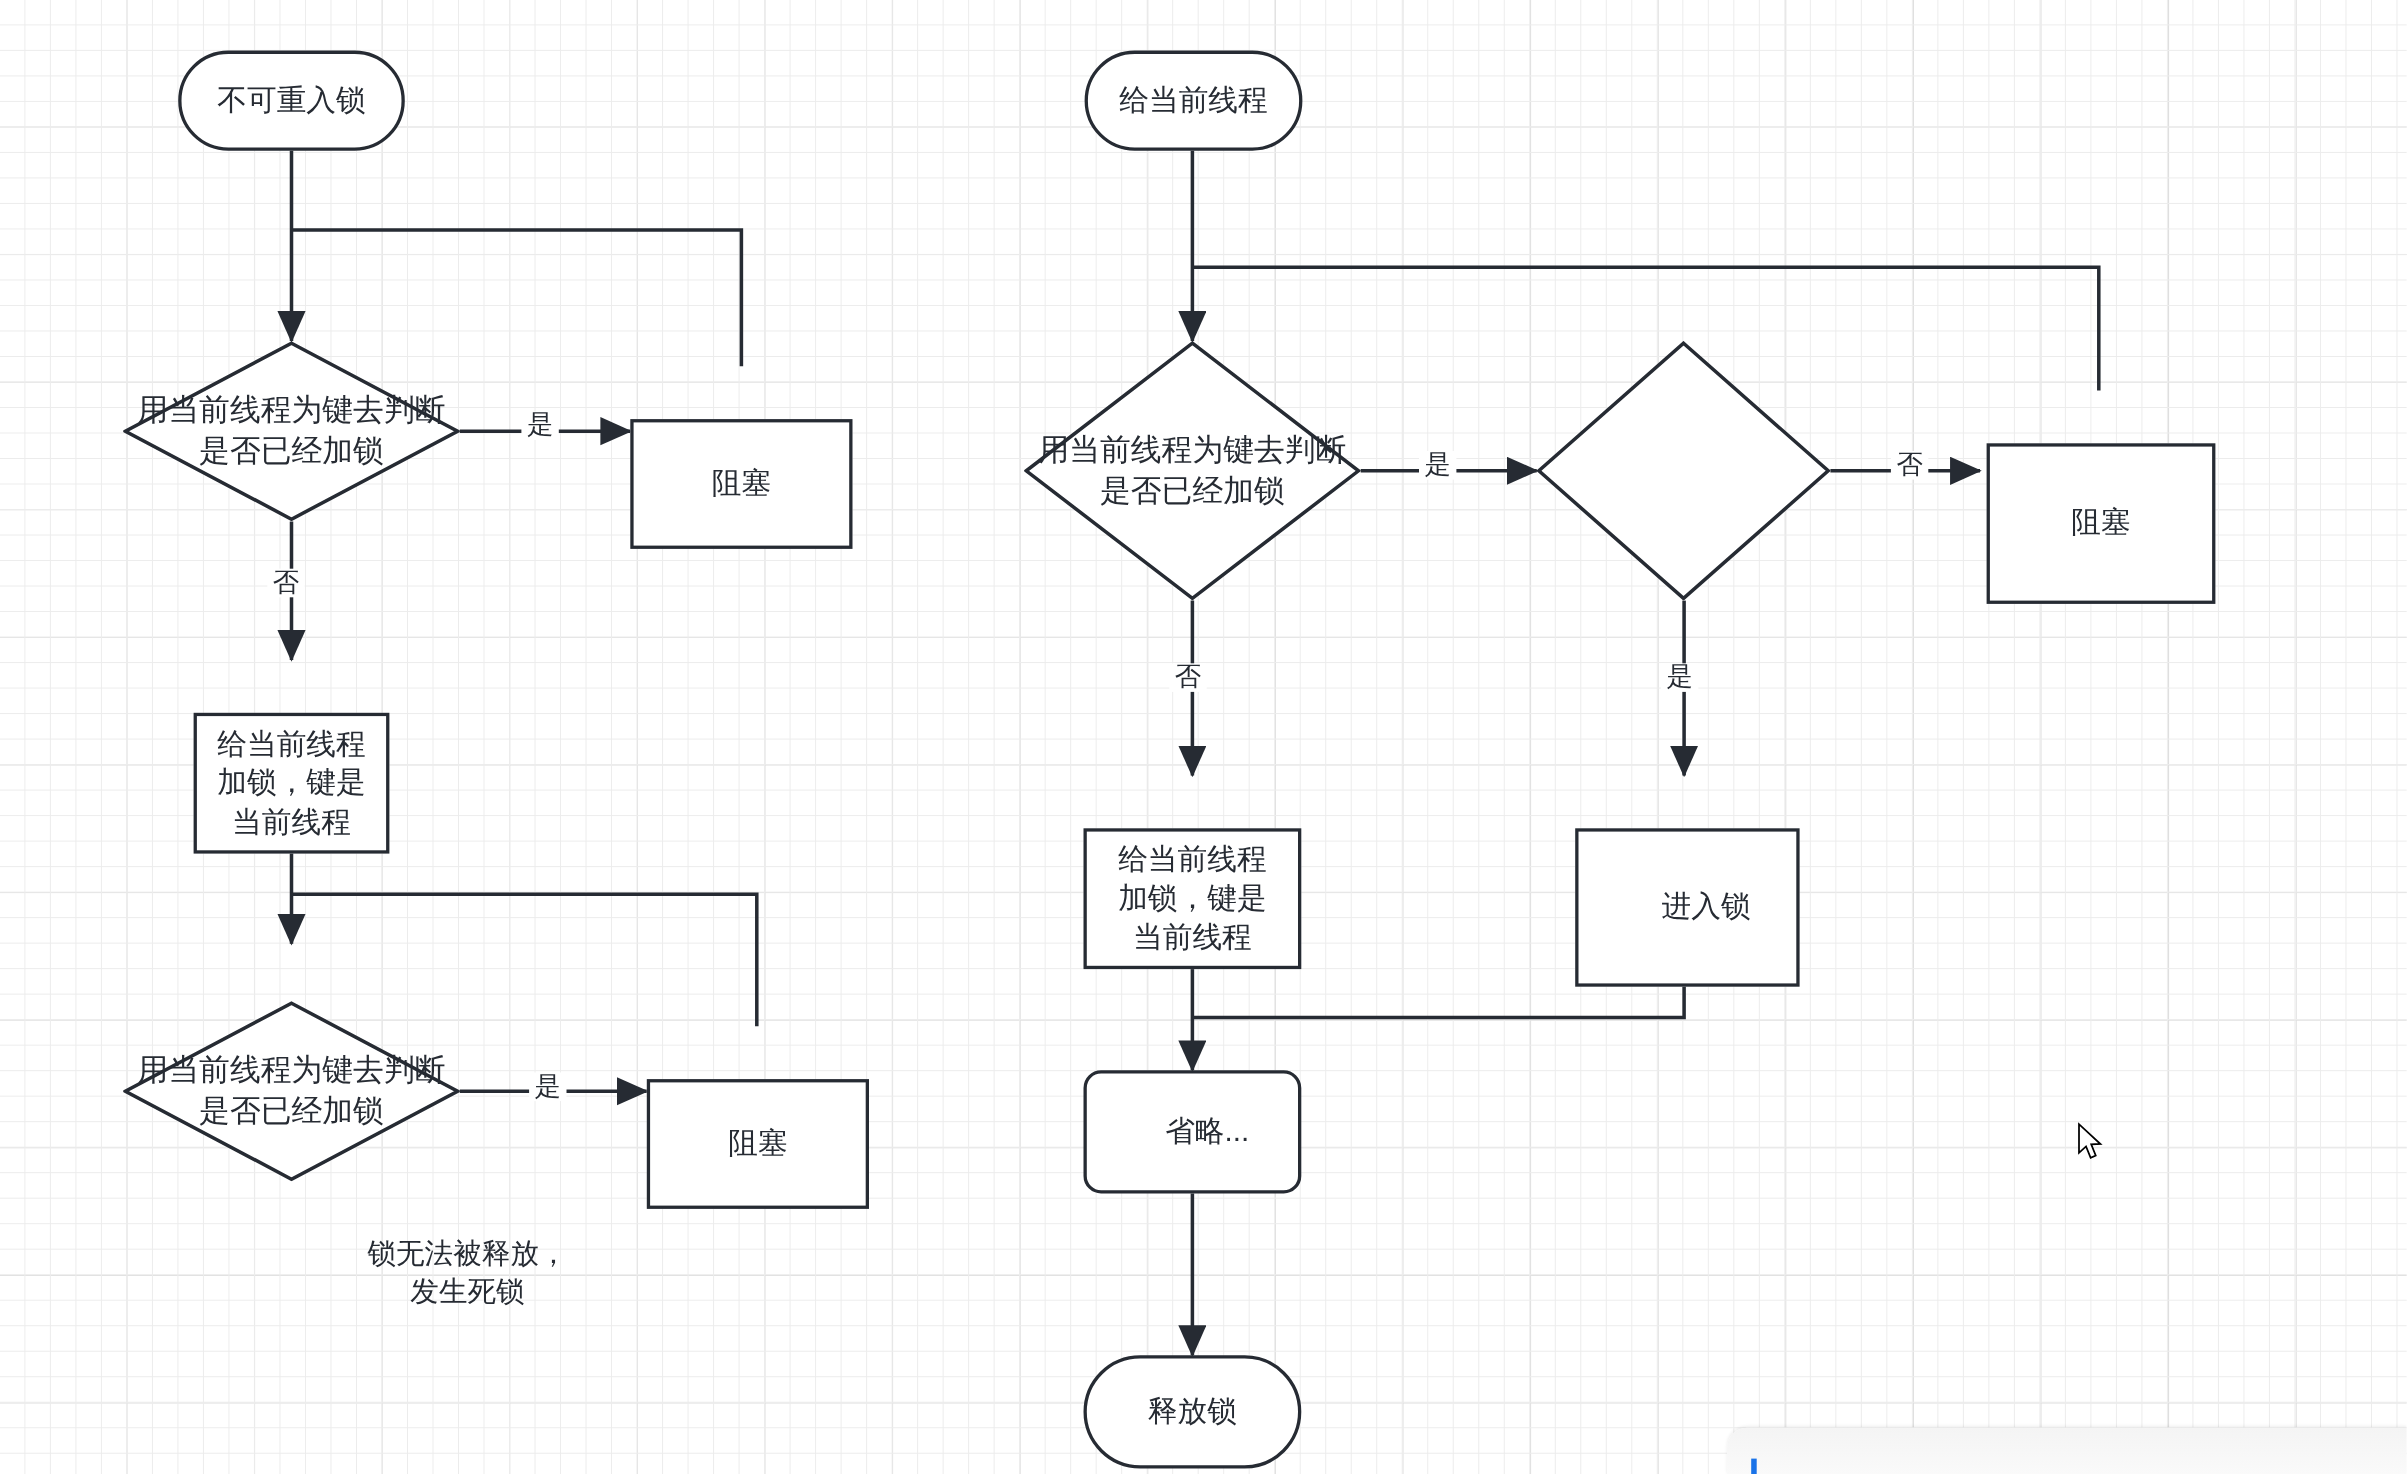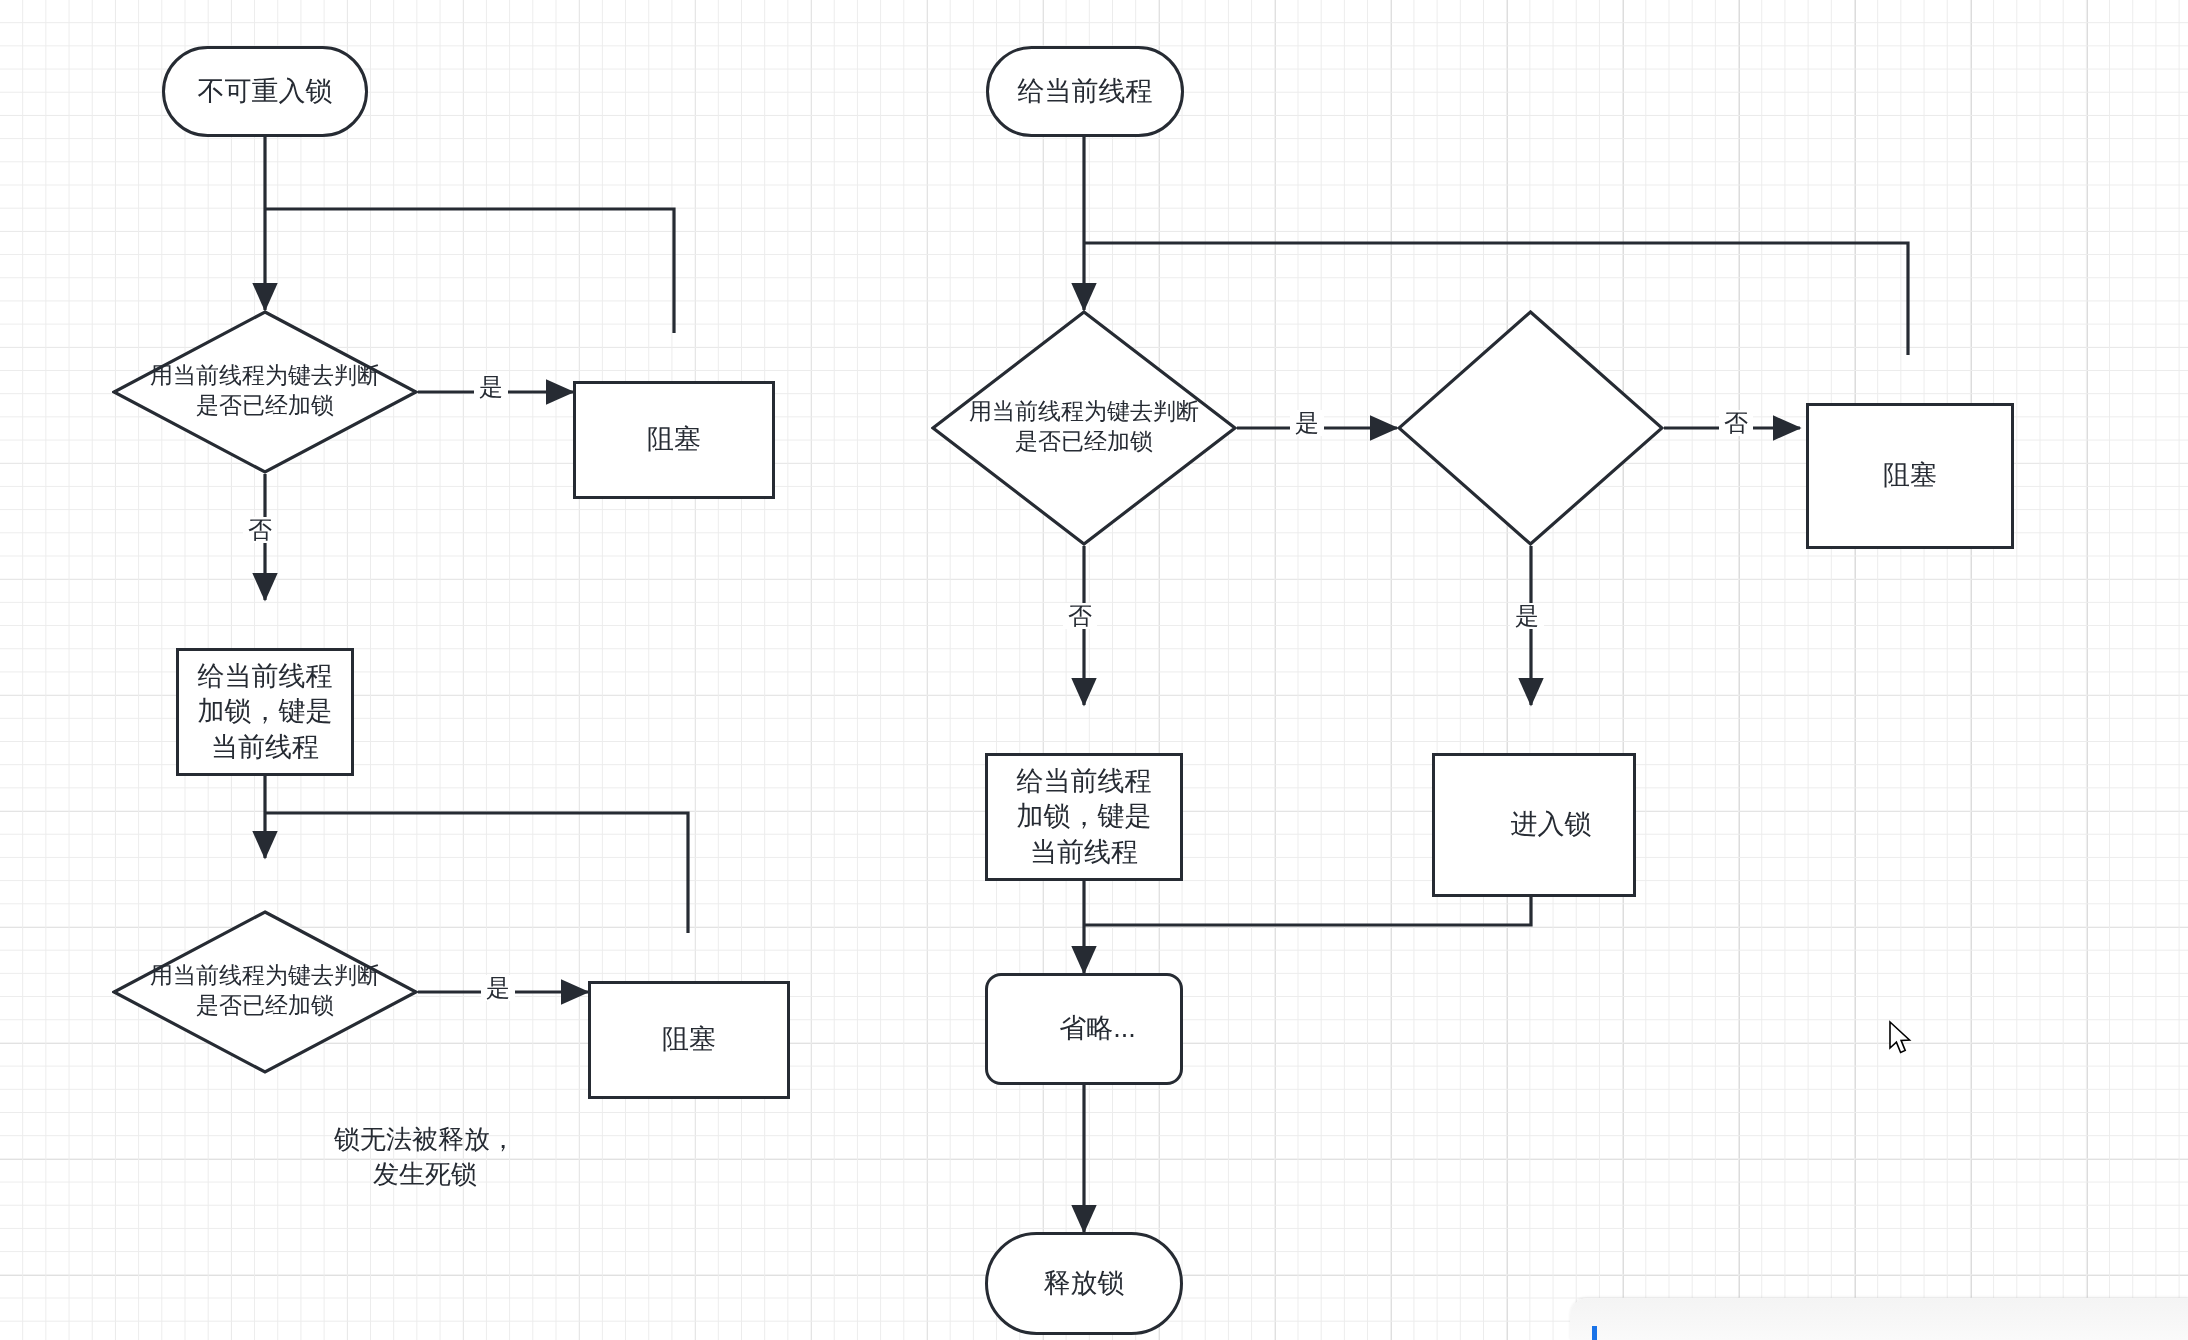--- a/index.html
+++ b/index.html
@@ -59,23 +59,22 @@
   }
   .n-rect {
     border: 3px solid #262b33;
     border-radius: 0;
     font-size: 27px;
     margin-top: 48px;
   }
   .n-decision {
     background: transparent;
     border: none;
-    font-size: 23px;
+    font-size: 28px;
     z-index: 3;
-    font-family: Liberation Mono, monospace;
   }
   .n-decision .dec-shape {
     position: absolute;
     left: 0; top: 0;
     width: 100%;
     height: 100%;
   }
   .n-decision .dec-text {
     position: relative;
     z-index: 2;

